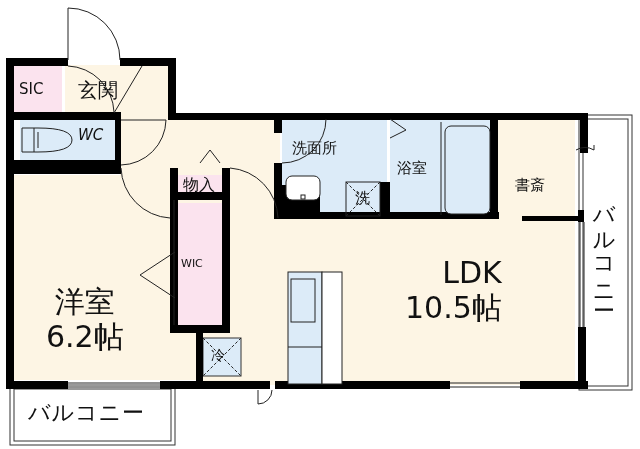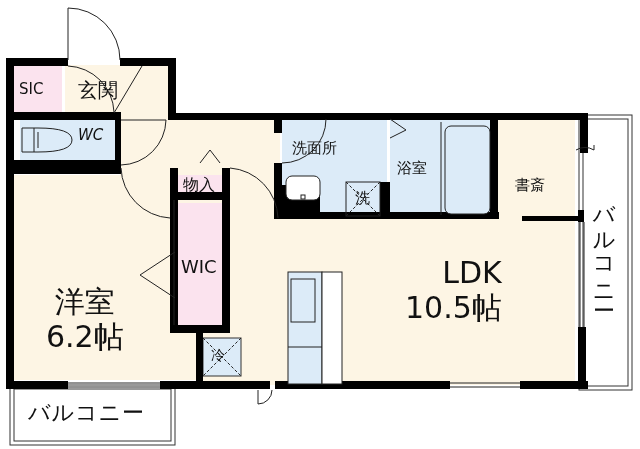--- a/index.html
+++ b/index.html
@@ -138,21 +138,21 @@
       <line x1="584" y1="222" x2="584" y2="327"></line>
       <line x1="174" y1="200" x2="174" y2="325"></line>
     </g>
   </svg>
 
   
   <span class="lbl room-label" style="left:19px;top:82px;">SIC</span>
   <span class="lbl room-label" style="left:78px;top:80px;font-size:20px;">玄関</span>
   <span class="lbl room-label" style="left:78px;top:128px;font-style:italic;">WC</span>
   <span class="lbl" style="left:183px;top:177px;font-size:16px;">物入</span>
-  <span class="lbl" style="left:181px;top:258px;font-size:18px;">WIC</span>
+  <span class="lbl" style="left:181px;top:258px;font-size:11px;">WIC</span>
   <span class="lbl room-label" style="left:292px;top:141px;">洗面所</span>
   <span class="lbl" style="left:355px;top:191px;font-size:15px;">洗</span>
   <span class="lbl room-label" style="left:397px;top:161px;">浴室</span>
   <span class="lbl room-label" style="left:515px;top:162px;margin-top:16px;">書斎</span>
   <span class="lbl" style="left:211px;top:348px;font-size:14px;">冷</span>
 
   <div class="lbl big" style="left:46px;top:245px;margin-top:40px;">
     <div>洋室</div>
     <div>6.2帖</div>
   </div>

